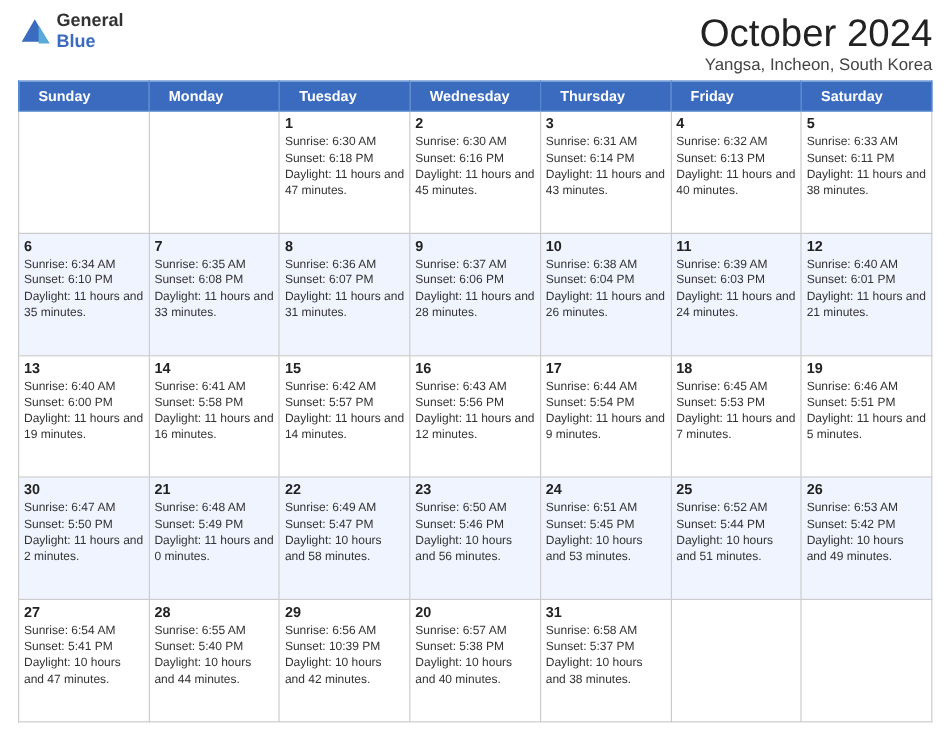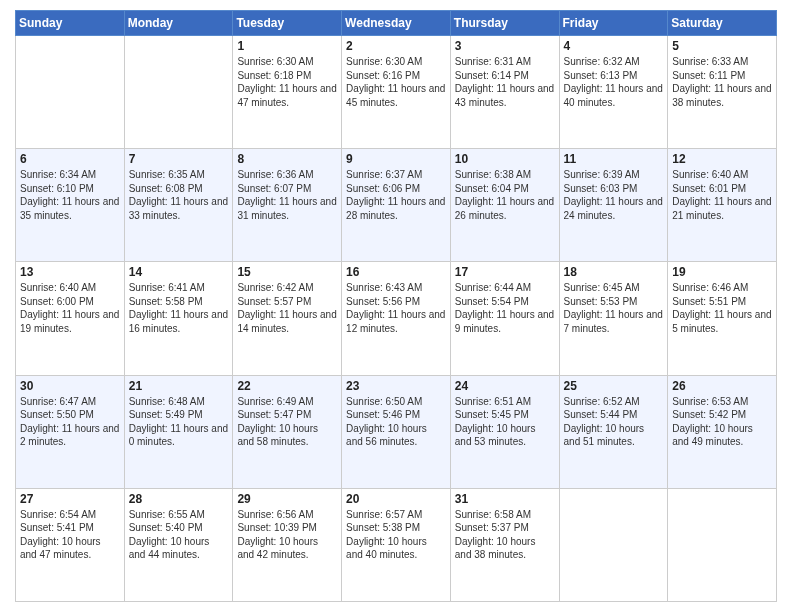--- a/index.html
+++ b/index.html
@@ -65,21 +65,21 @@
       border: 1px solid #ccc;
       border-collapse: collapse;
       width: 100%;
       table-layout: fixed;
     }
     .calendar th {
       background-color: #3a6bbf;
       color: #fff;
       font-size: 12px;
       font-weight: bold;
-      padding: 5px 3px;
+      padding: 5px 16px;
       text-align: left;
       border: 1px solid #5588cc;
     }
     .calendar td {
       border: 1px solid #ccc;
       vertical-align: top;
       padding: 3px 4px;
       font-size: 10px;
       color: #333;
       height: 88px;
@@ -103,20 +103,36 @@
       background: #f0f4ff;
     }
     .row-white {
       background: #ffffff;
     }
   </style>
 </head>
 <body>
 
 <div class="page">
+  <div class="header">
+    <div class="logo">
+      <svg class="logo-icon" viewBox="0 0 36 36">
+        <polygon points="18,4 32,28 4,28" fill="#3a6bbf"></polygon>
+        <polygon points="22,10 34,30 22,30" fill="#5aaad8"></polygon>
+      </svg>
+      <div class="logo-text">
+        <span class="logo-general">General</span>
+        <span class="logo-blue">Blue</span>
+      </div>
+    </div>
+    <div class="title-block">
+      <div class="month-title">October 2024</div>
+      <div class="location-title">Yangsa, Incheon, South Korea</div>
+    </div>
+  </div>
 
   <table class="calendar">
     <thead>
       <tr>
         <th>Sunday</th>
         <th>Monday</th>
         <th>Tuesday</th>
         <th>Wednesday</th>
         <th>Thursday</th>
         <th>Friday</th>

